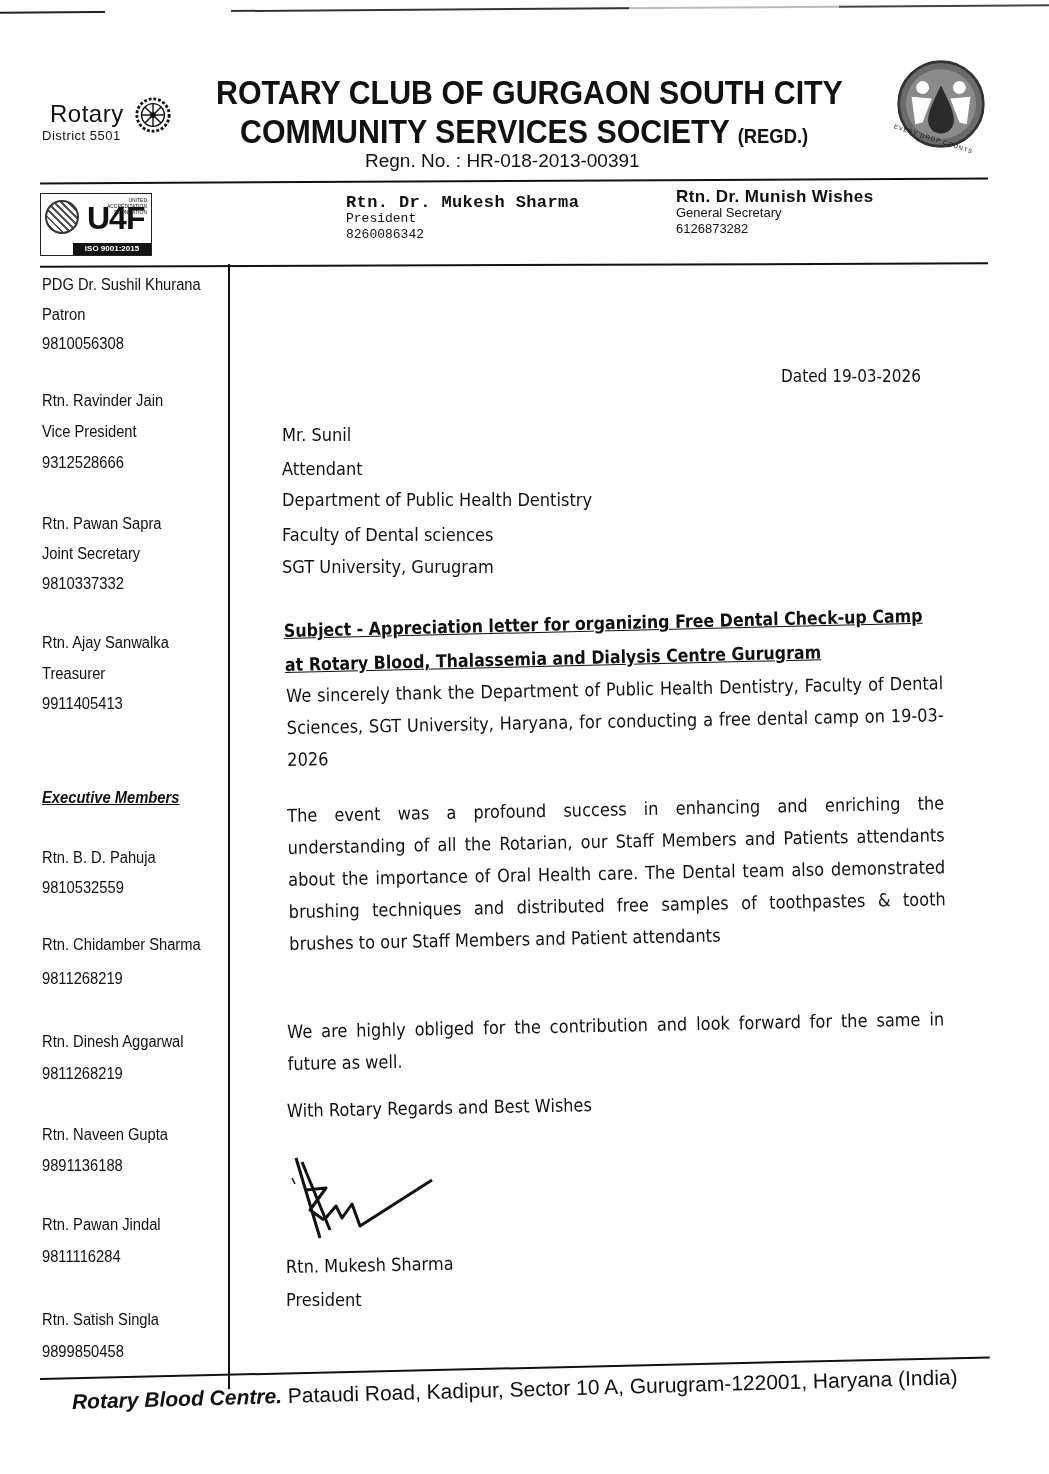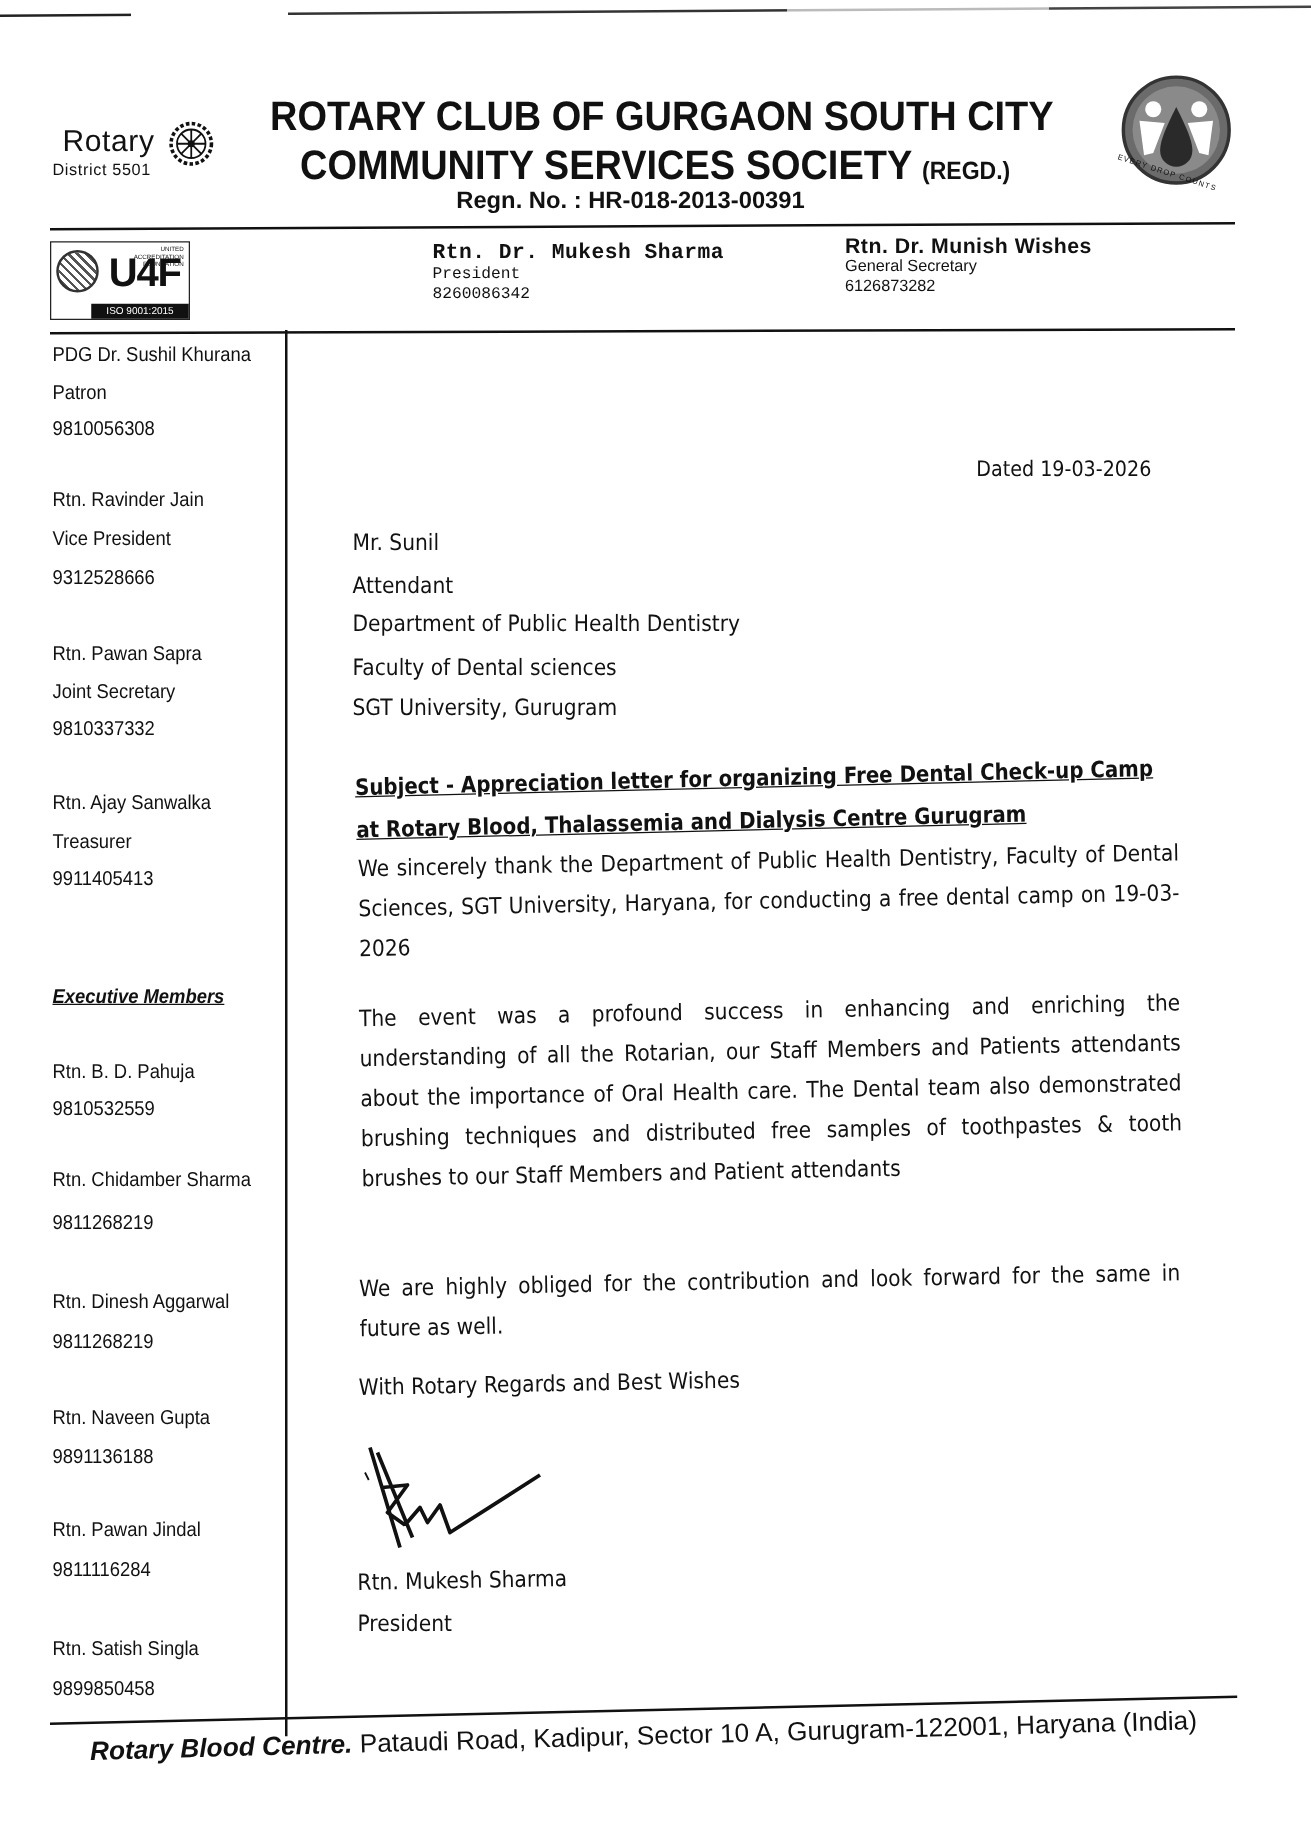--- a/index.html
+++ b/index.html
@@ -5,28 +5,28 @@
   html, body { margin: 0; padding: 0; background: #ffffff; }
   body { width: 1049px; height: 1474px; position: relative; overflow: hidden; color: #111; font-family: "Liberation Sans", sans-serif; }
   .abs { position: absolute; }
   .topline { left: 0; top: 8px; width: 1049px; height: 2px; background: linear-gradient(90deg,#222 0 10%,#fff 10% 22%,#333 22% 60%,#bbb 60% 80%,#444 80% 100%); transform: rotate(-0.4deg); }
   .rotary-word { left: 50px; top: 100px; font-size: 24px; letter-spacing: 0.5px; text-align: right; }
   .rotary-district { left: 42px; top: 128px; font-size: 13px; letter-spacing: 0.5px; }
   .rotary-wheel { left: 134px; top: 96px; width: 38px; height: 38px; }
   .title1 { left: 216px; top: 74px; font-size: 33px; font-weight: bold; transform: scaleX(0.92); transform-origin: left; white-space: nowrap; }
   .title2 { left: 240px; top: 113px; font-size: 33px; font-weight: bold; transform: scaleX(0.92); transform-origin: left; white-space: nowrap; }
   .title2 .regd { font-size: 20px; }
-  .regn { left: 365px; top: 150px; font-size: 19px; font-weight: bold; }
+  .regn { left: 365px; top: 150px; font-size: 19px; font-weight: normal; }
   .blood-logo { left: 895px; top: 58px; width: 92px; height: 92px; }
   .hline { height: 2px; background: #111; }
   .u4f { left: 40px; top: 193px; width: 112px; height: 63px; border: 1.5px solid #222; box-sizing: border-box; }
   .u4f .glyph { position: absolute; left: 46px; top: 6px; font-size: 32px; font-weight: bold; letter-spacing: -1px; }
   .u4f .globe { position: absolute; left: 4px; top: 6px; width: 34px; height: 34px; border-radius: 50%; border: 2px solid #333; box-sizing: border-box; background: repeating-linear-gradient(45deg,#555 0 2px,#fff 2px 5px); }
   .u4f .tiny { position: absolute; right: 4px; top: 3px; font-size: 5px; text-align: right; line-height: 6px; }
-  .u4f .iso { position: absolute; left: 0; right: 0; bottom: 0; height: 12px; background: #111; color: #fff; font-size: 8px; font-weight: normal; text-align: center; line-height: 12px; margin-left: 32px; }
+  .u4f .iso { position: absolute; left: 0; right: 0; bottom: 0; height: 12px; background: #111; color: #fff; font-size: 8px; font-weight: bold; text-align: center; line-height: 12px; margin-left: 32px; }
   .officer { font-size: 13px; line-height: 16px; }
   .officer .nm { font-size: 17px; font-weight: bold; letter-spacing: 0.4px; }
   .vline { width: 2px; background: #111; }
   .side { left: 42px; font-size: 16px; transform: scaleX(0.92); transform-origin: left; white-space: nowrap; }
   .side-exec { font-style: italic; font-weight: bold; text-decoration: underline; }
   .letter { font-family: "DejaVu Sans", sans-serif; font-size: 18px; color: #111; white-space: nowrap; transform: scaleX(0.9); transform-origin: left; }
   .subject { font-weight: bold; text-decoration: underline; }
   .para { width: 730px; font-family: "DejaVu Sans", sans-serif; font-size: 18px; line-height: 32px; text-align: justify; transform: scaleX(0.9) rotate(-1deg); transform-origin: left top; }
   .footer { left: 72px; top: 1390px; font-size: 21px; white-space: nowrap; transform: rotate(-1.6deg); transform-origin: left; }
   .footer b { font-style: italic; }

